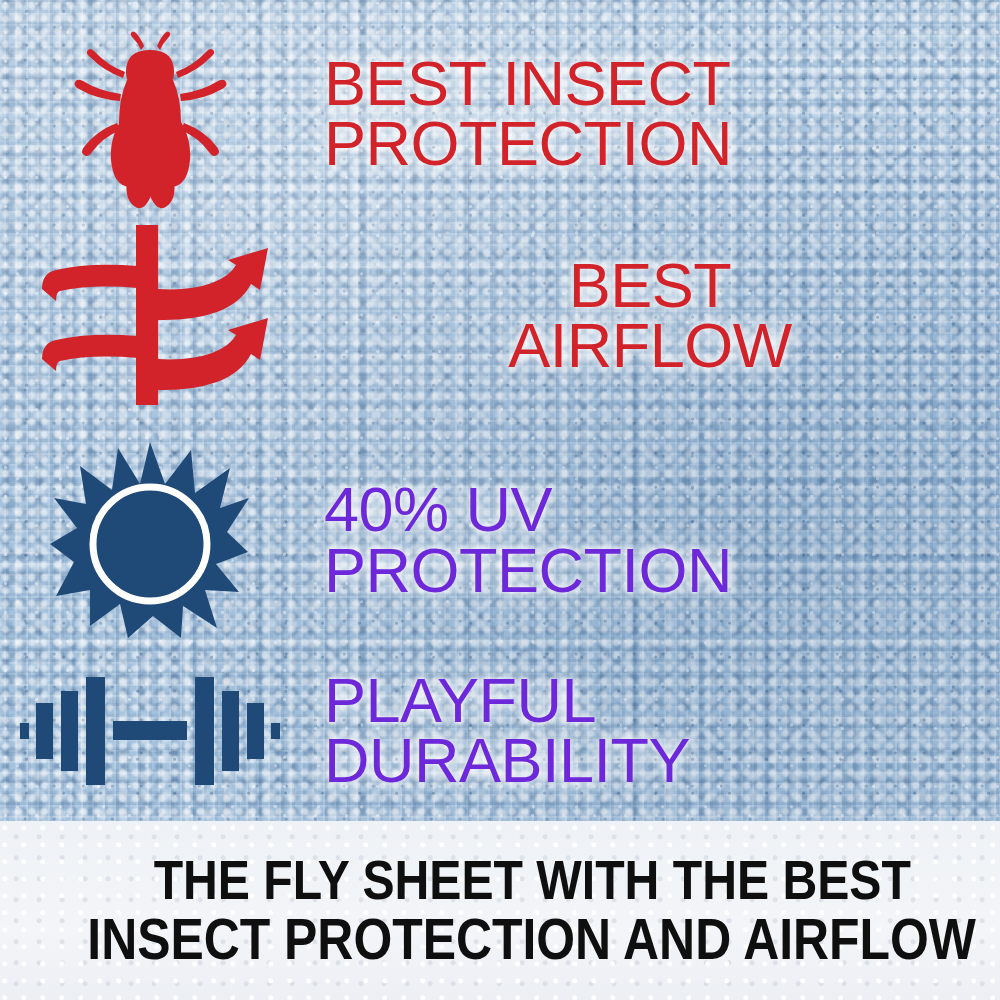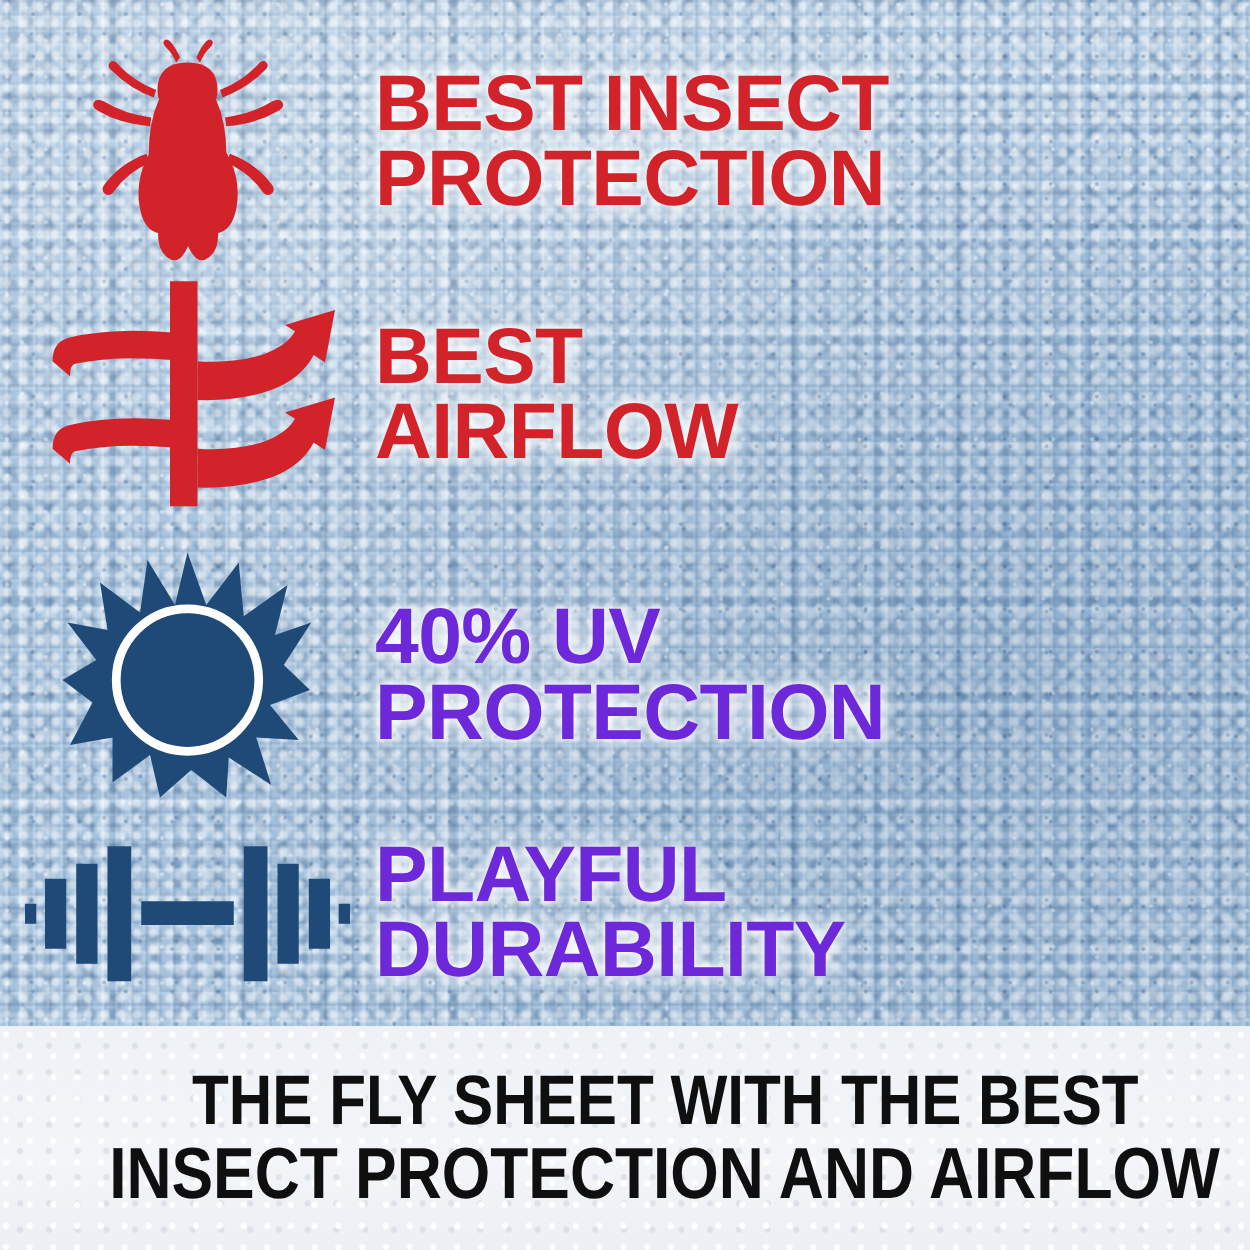--- a/index.html
+++ b/index.html
@@ -105,41 +105,42 @@
     height: 100%;
     flex: 0 0 300px;
     display: flex;
     align-items: center;
     justify-content: center;
   }
   .feature-label {
     flex: 1 1 auto;
     line-height: 0.96;
     letter-spacing: -0.5px;
-    font-weight: 700;
+    font-weight: 400;
     white-space: pre-line;
     padding-right: 24px;
+    margin-left: 24px;
   }
   .label-red {
     color: #d2232a;
     text-shadow:
       0 0 7px rgba(255,255,255,0.95),
       0 0 14px rgba(255,255,255,0.85),
       0 0 22px rgba(255,255,255,0.6);
   }
   .label-navy {
     color: #6d28d9;
     text-shadow:
       0 0 7px rgba(255,255,255,0.95),
       0 0 14px rgba(255,255,255,0.85),
       0 0 22px rgba(255,255,255,0.6);
   }
 
   #row-insect   { top: 18px;  height: 190px; }
-  #row-airflow  { top: 215px; height: 200px; }
+  #row-airflow  { top: 215px; height: 200px; text-align: center; }
   #row-uv       { top: 432px; height: 215px; }
   #row-durable  { top: 645px; height: 170px; }
 
   #row-insect  .feature-label { font-size: 63px; }
   #row-airflow .feature-label { font-size: 63px; }
   #row-uv      .feature-label { font-size: 63px; }
   #row-durable .feature-label { font-size: 63px; }
 
   
   .caption-bar {

